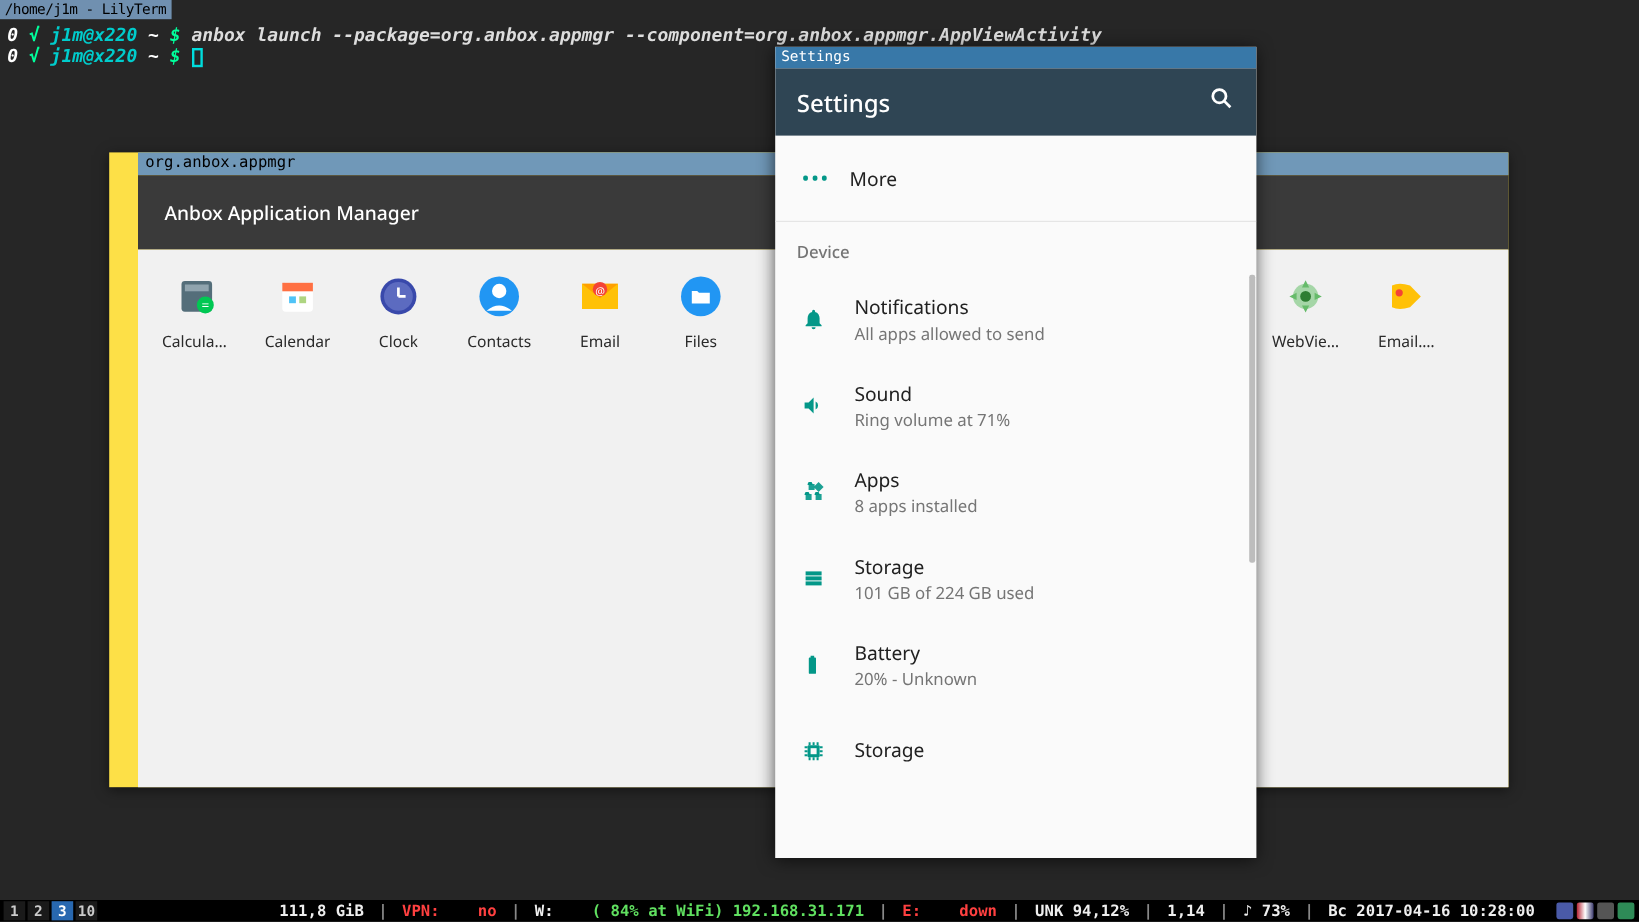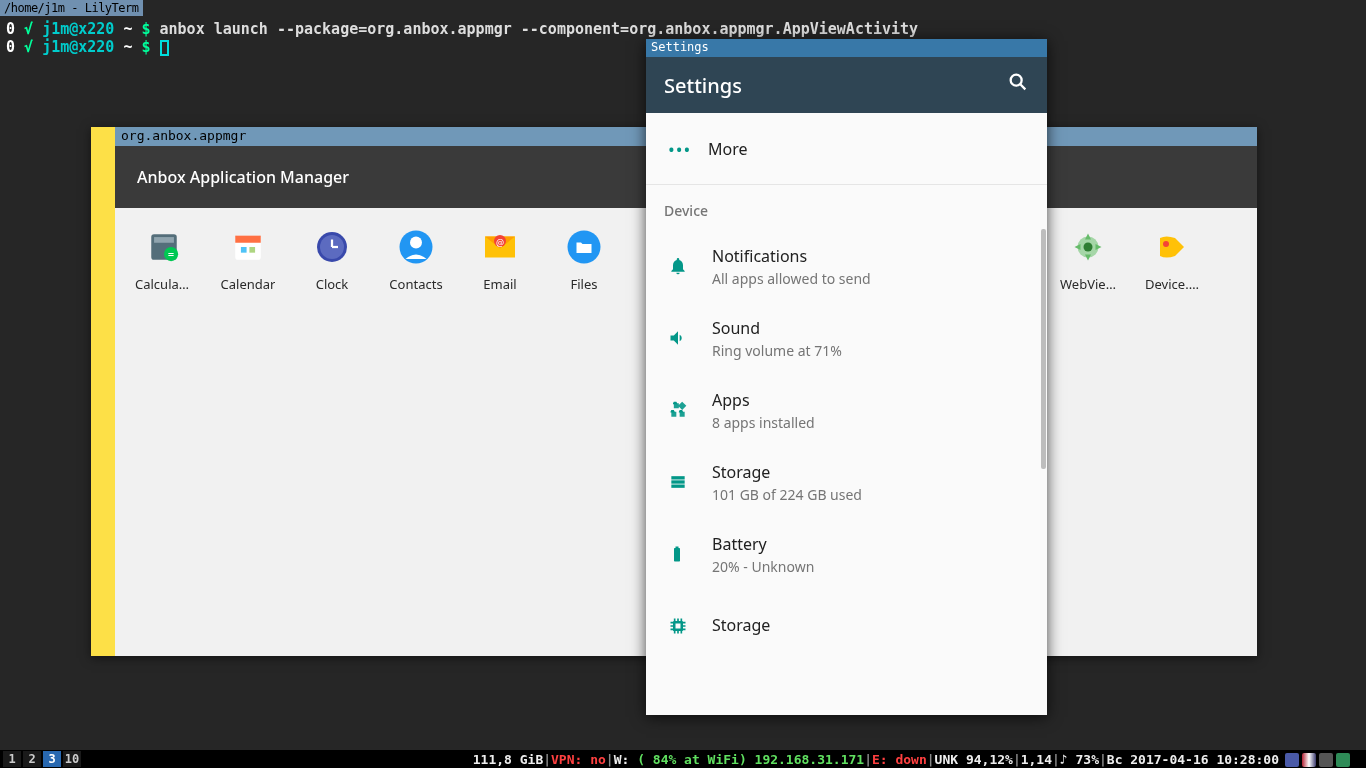--- a/index.html
+++ b/index.html
@@ -22,21 +22,21 @@
   font: 12px monospace;
   padding: 0 4px;
   line-height: 16px;
   letter-spacing: -0.5px;
 }
 .terminal-lines {
   position: absolute;
   top: 20px; left: 6px;
   font: bold 15px monospace;
 }
-.t-line { white-space: pre; line-height: 18px; }
+.t-line { white-space: pre; line-height: 18px; font-style: italic; }
 .t-num { color: #ffffff; }
 .t-green { color: #00ff9c; }
 .t-cyan { color: #00cccc; }
 .t-tilde { color: #ffffff; }
 .t-dollar { color: #00ff9c; }
 .t-white { color: #dddddd; }
 .cursor {
   display: inline-block;
   width: 9px; height: 16px;
   border: 2px solid #00dddd;
@@ -230,23 +230,24 @@
   text-align: center;
   line-height: 16px;
   margin-right: 2px;
   font-size: 12px;
   cursor: pointer;
 }
 .ws.active { background: #2868b0; color: #fff; }
 .status-right {
   margin-left: auto;
   display: flex;
-  align-items: flex-end;
+  align-items: flex-start;
   white-space: pre;
-  padding-right: 16px;
+  padding-right: 4px;
+  gap: 12px;
 }
 .s-white { color: #eee; }
 .s-gray { color: #888; }
 .s-red { color: #ff4040; }
 .s-green { color: #60e060; }
 .tray-icons {
   display: flex;
   gap: 3px;
   margin-left: 6px;
 }
@@ -391,21 +392,21 @@
           </div>
           <div class="app-label">WebVie…</div>
         </div>
         <div class="app-item">
           <div class="app-icon">
             <svg viewBox="0 0 24 24" width="36" height="36">
               <path d="M4 6 Q8 4 14 6 L20 12 L14 18 Q8 20 4 18 Z" fill="#ffc107"></path>
               <circle cx="8" cy="10" r="2" fill="#f44336"></circle>
             </svg>
           </div>
-          <div class="app-label">Device.…</div>
+          <div class="app-label">Email.…</div>
         </div>
       </div>
   </div>
 </div>
 
 <div class="settings-win">
   <div class="settings-titlebar">Settings</div>
   <div class="settings-header">
     <div class="settings-header-title">Settings</div>
     <div class="search-icon">

